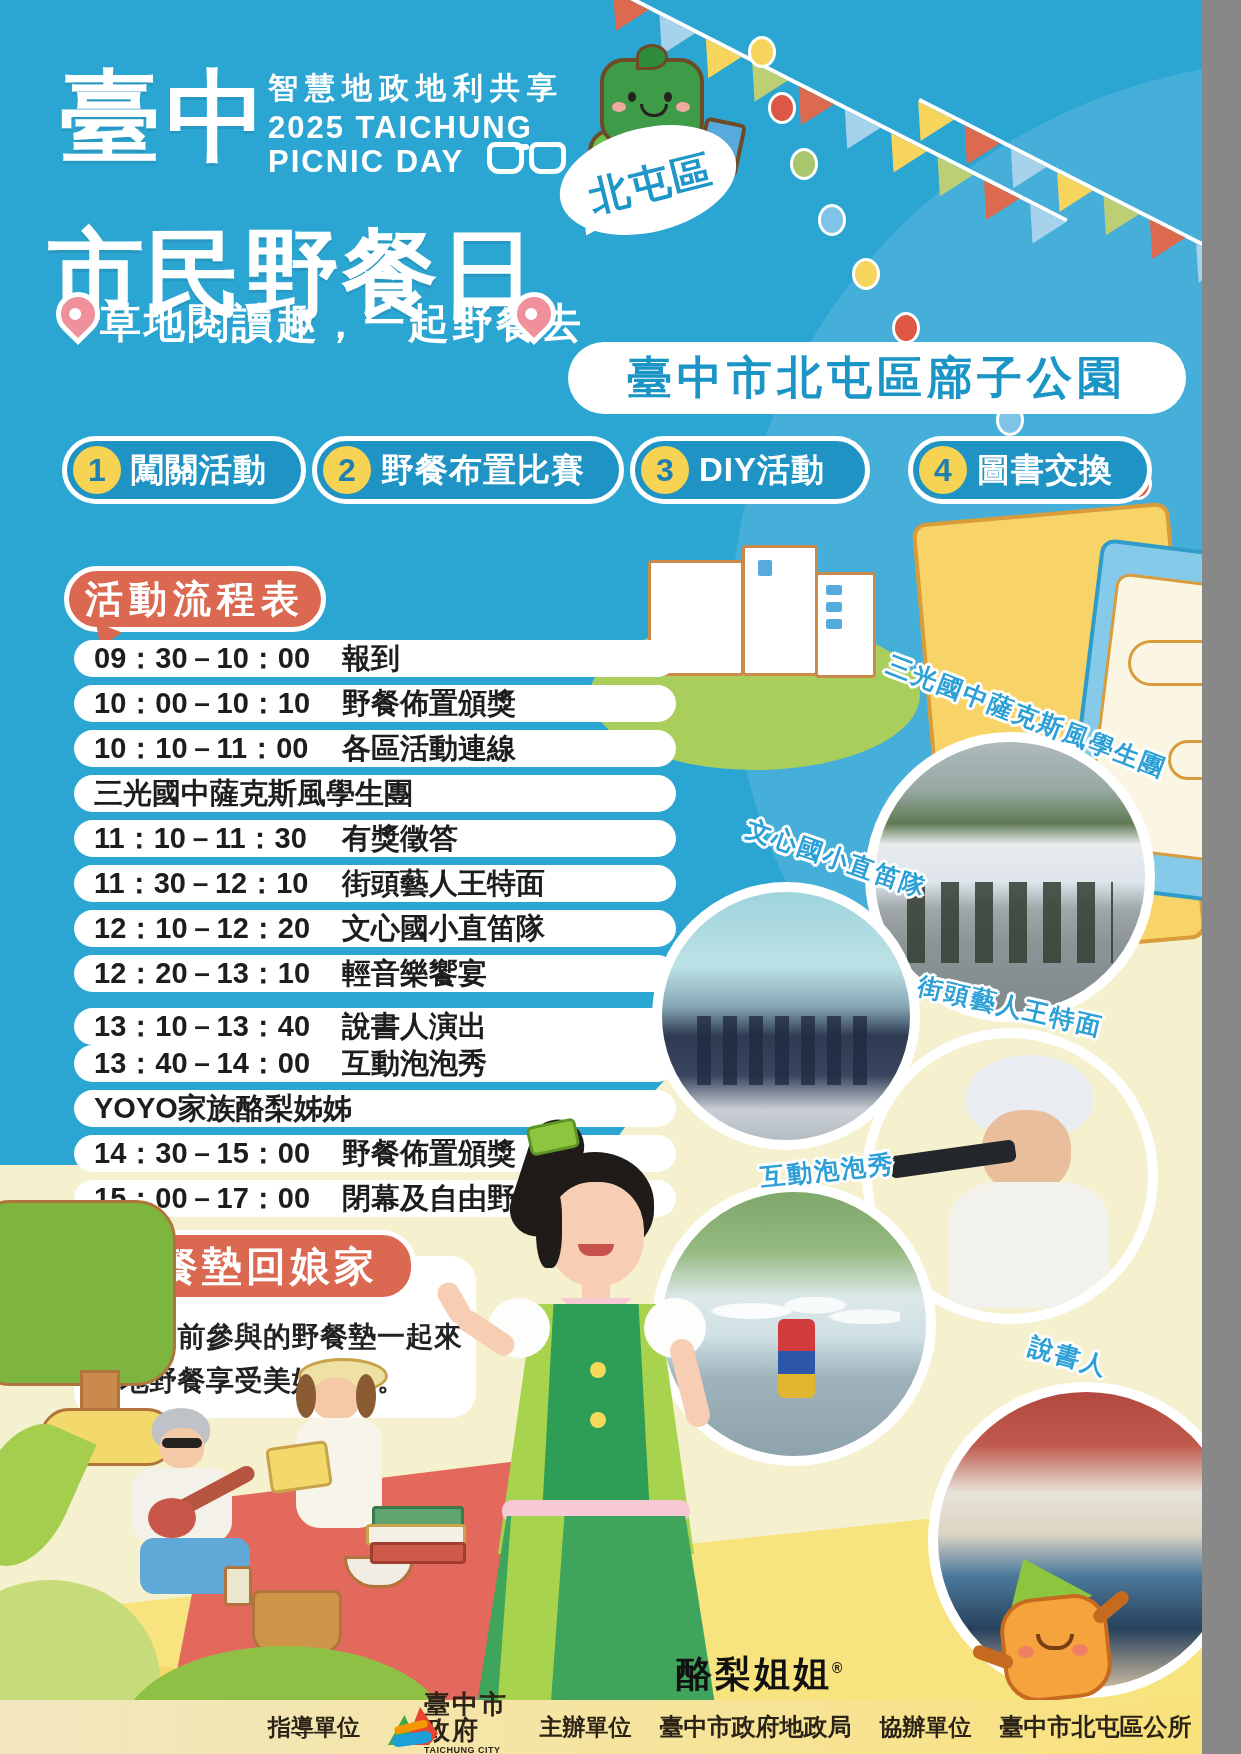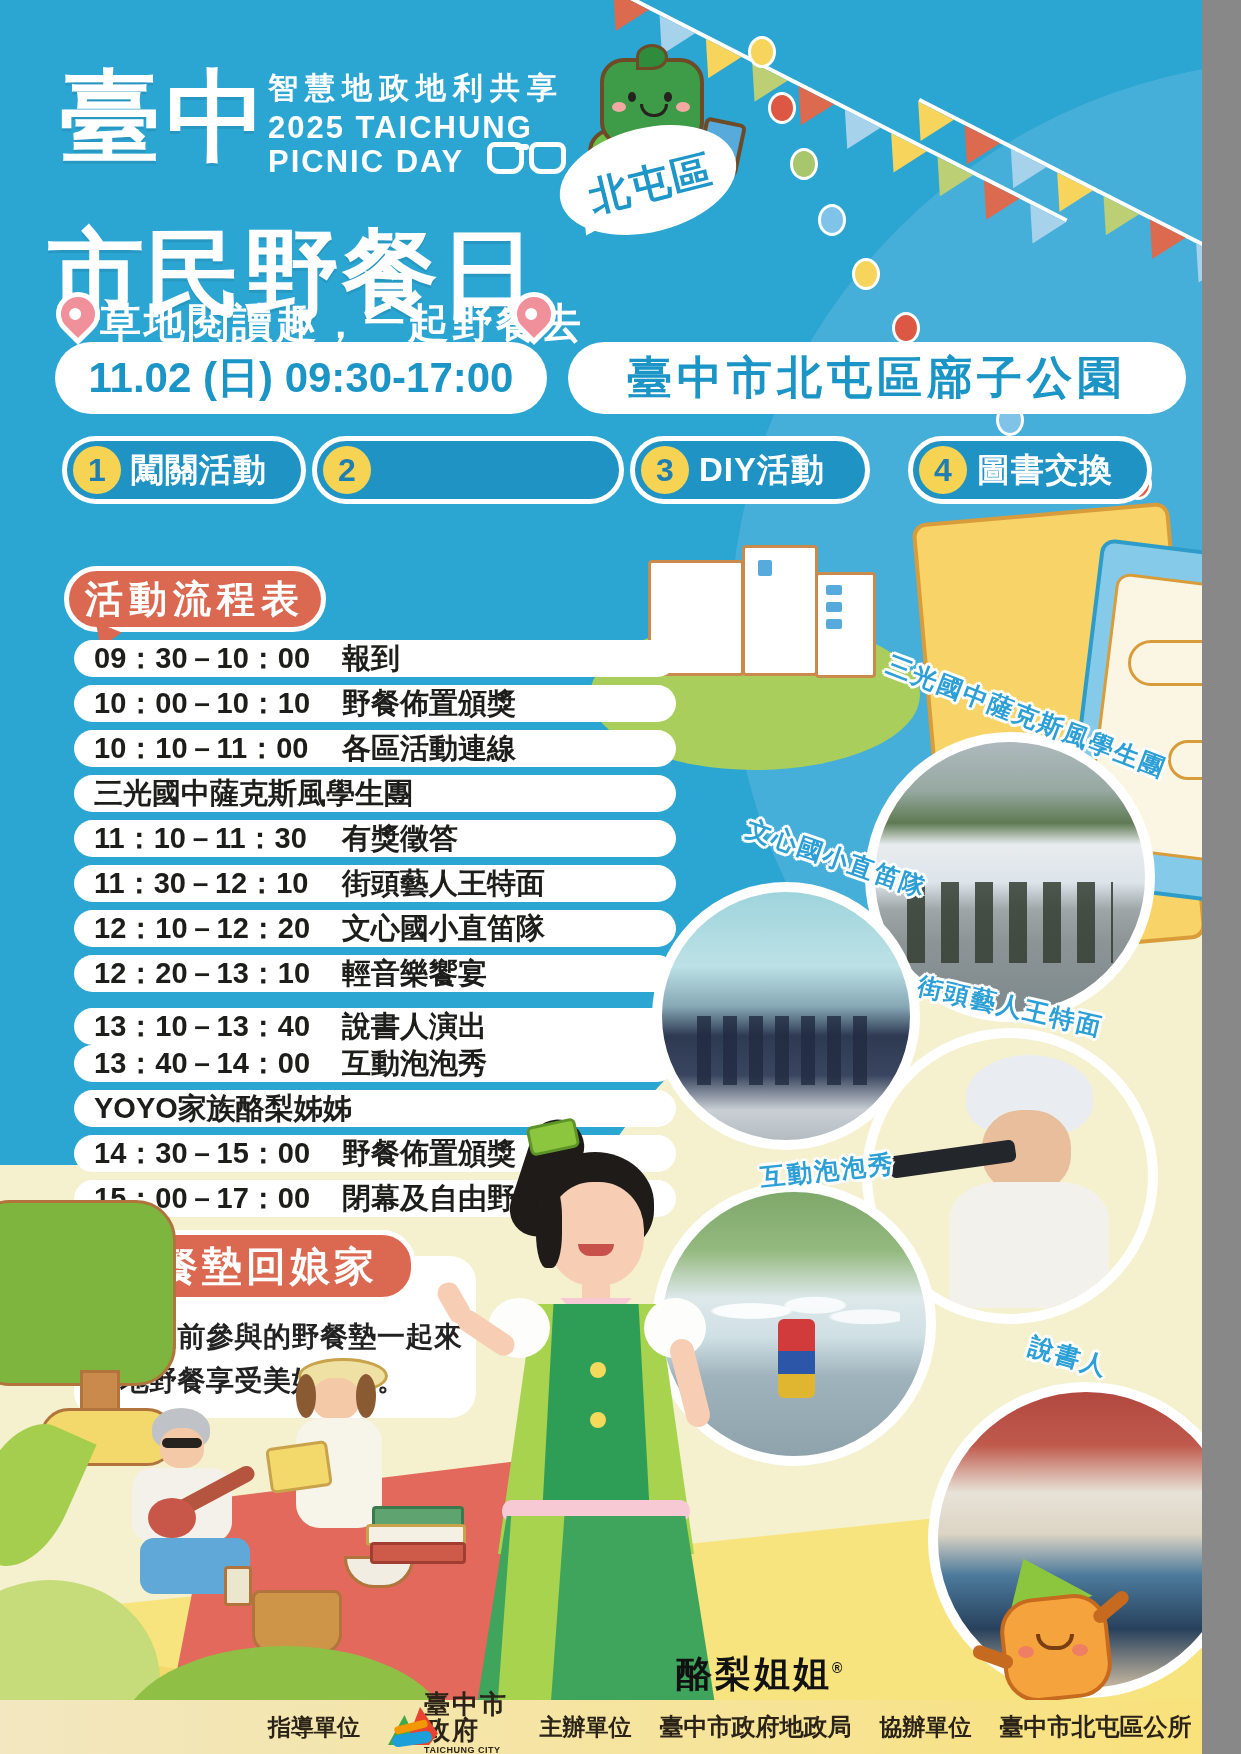--- a/index.html
+++ b/index.html
@@ -169,29 +169,29 @@
   <div class="m-smile"></div>
   <div class="m-tab"></div>
   <div class="badge-bubble"></div>
   <div class="badge-tail"></div>
   <div class="badge-txt">北屯區</div>
 
   <div class="pin" style="left:56px;top:292px;"></div>
   <div class="tagline">草地閱讀趣，一起野餐去</div>
   <div class="pin" style="left:512px;top:292px;"></div>
 
-  <div class="pill-w" style="left:55px;top:342px;width:492px;height:72px;font-size:42px;">11.02 (日) 09:30-17:00</div>
   <div class="pill-w" style="left:568px;top:342px;width:618px;height:72px;font-size:45px;letter-spacing:5px;">臺中市北屯區廍子公園</div>
 
   <div class="act" style="left:62px;width:208px;">
     <div class="act-num">1</div>
     <div class="act-lab">闖關活動</div>
   </div>
   <div class="act" style="left:312px;width:276px;">
     <div class="act-num">2</div>
+    <div class="act-lab">野餐布置比賽</div>
   </div>
   <div class="act" style="left:630px;width:204px;">
     <div class="act-num">3</div>
     <div class="act-lab">DIY活動</div>
   </div>
   <div class="act" style="left:908px;width:208px;">
     <div class="act-num">4</div>
     <div class="act-lab">圖書交換</div>
   </div>
 

